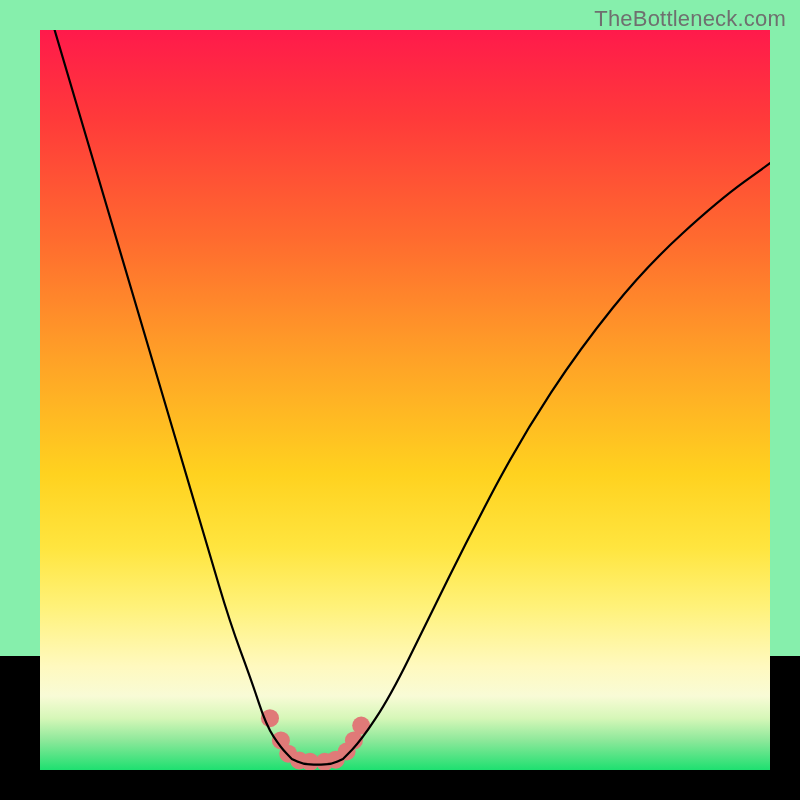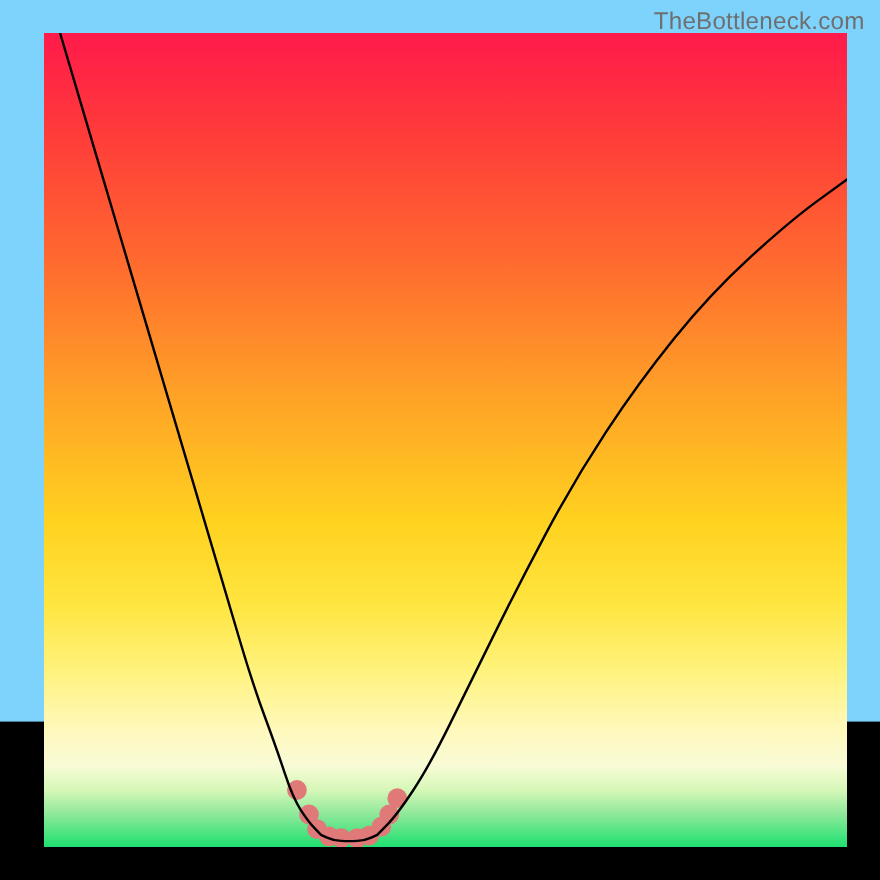--- a/index.html
+++ b/index.html
@@ -10,21 +10,21 @@
     background: #000;
     overflow: hidden;
     font-family: Arial, Helvetica, sans-serif;
   }
   .frame {
     position: absolute;
     left: 0;
     top: 0;
     width: 800px;
     height: 656px;
-    background: #7dd3fc;
+    background: #86efac;
   }
   .plot {
     position: absolute;
     left: 40px;
     top: 30px;
     width: 730px;
     height: 740px;
     background: linear-gradient(
       to bottom,
       #ff1a4b 0%,

